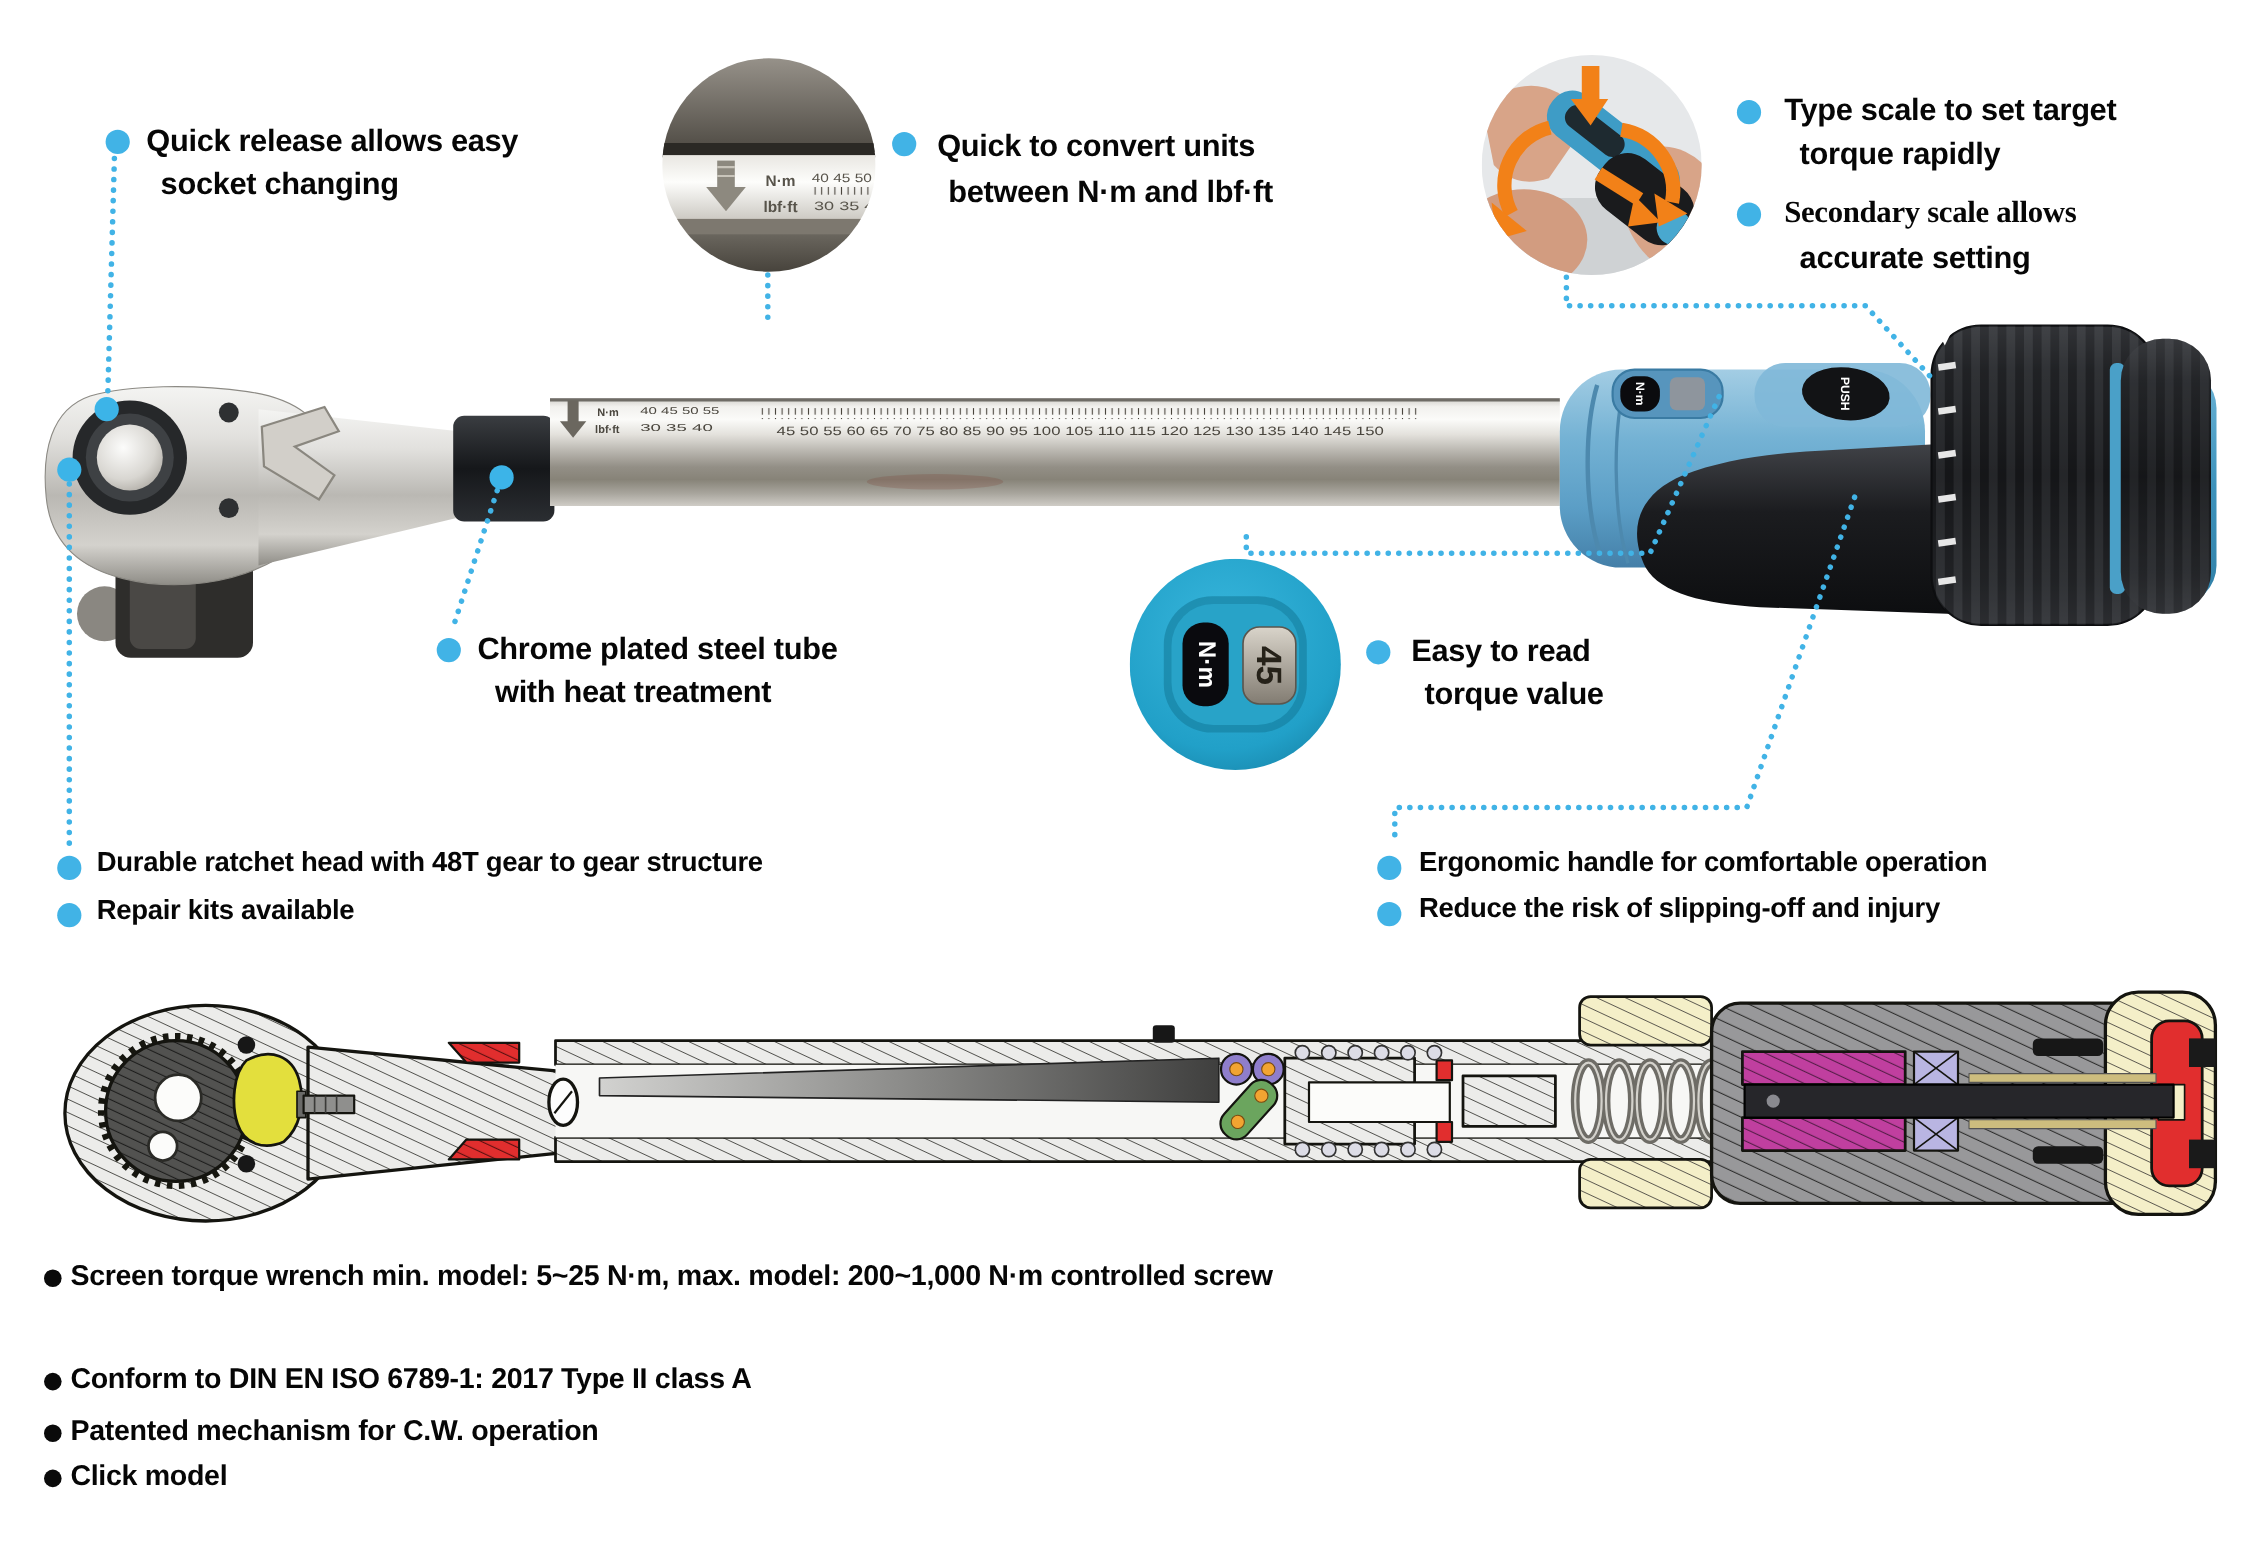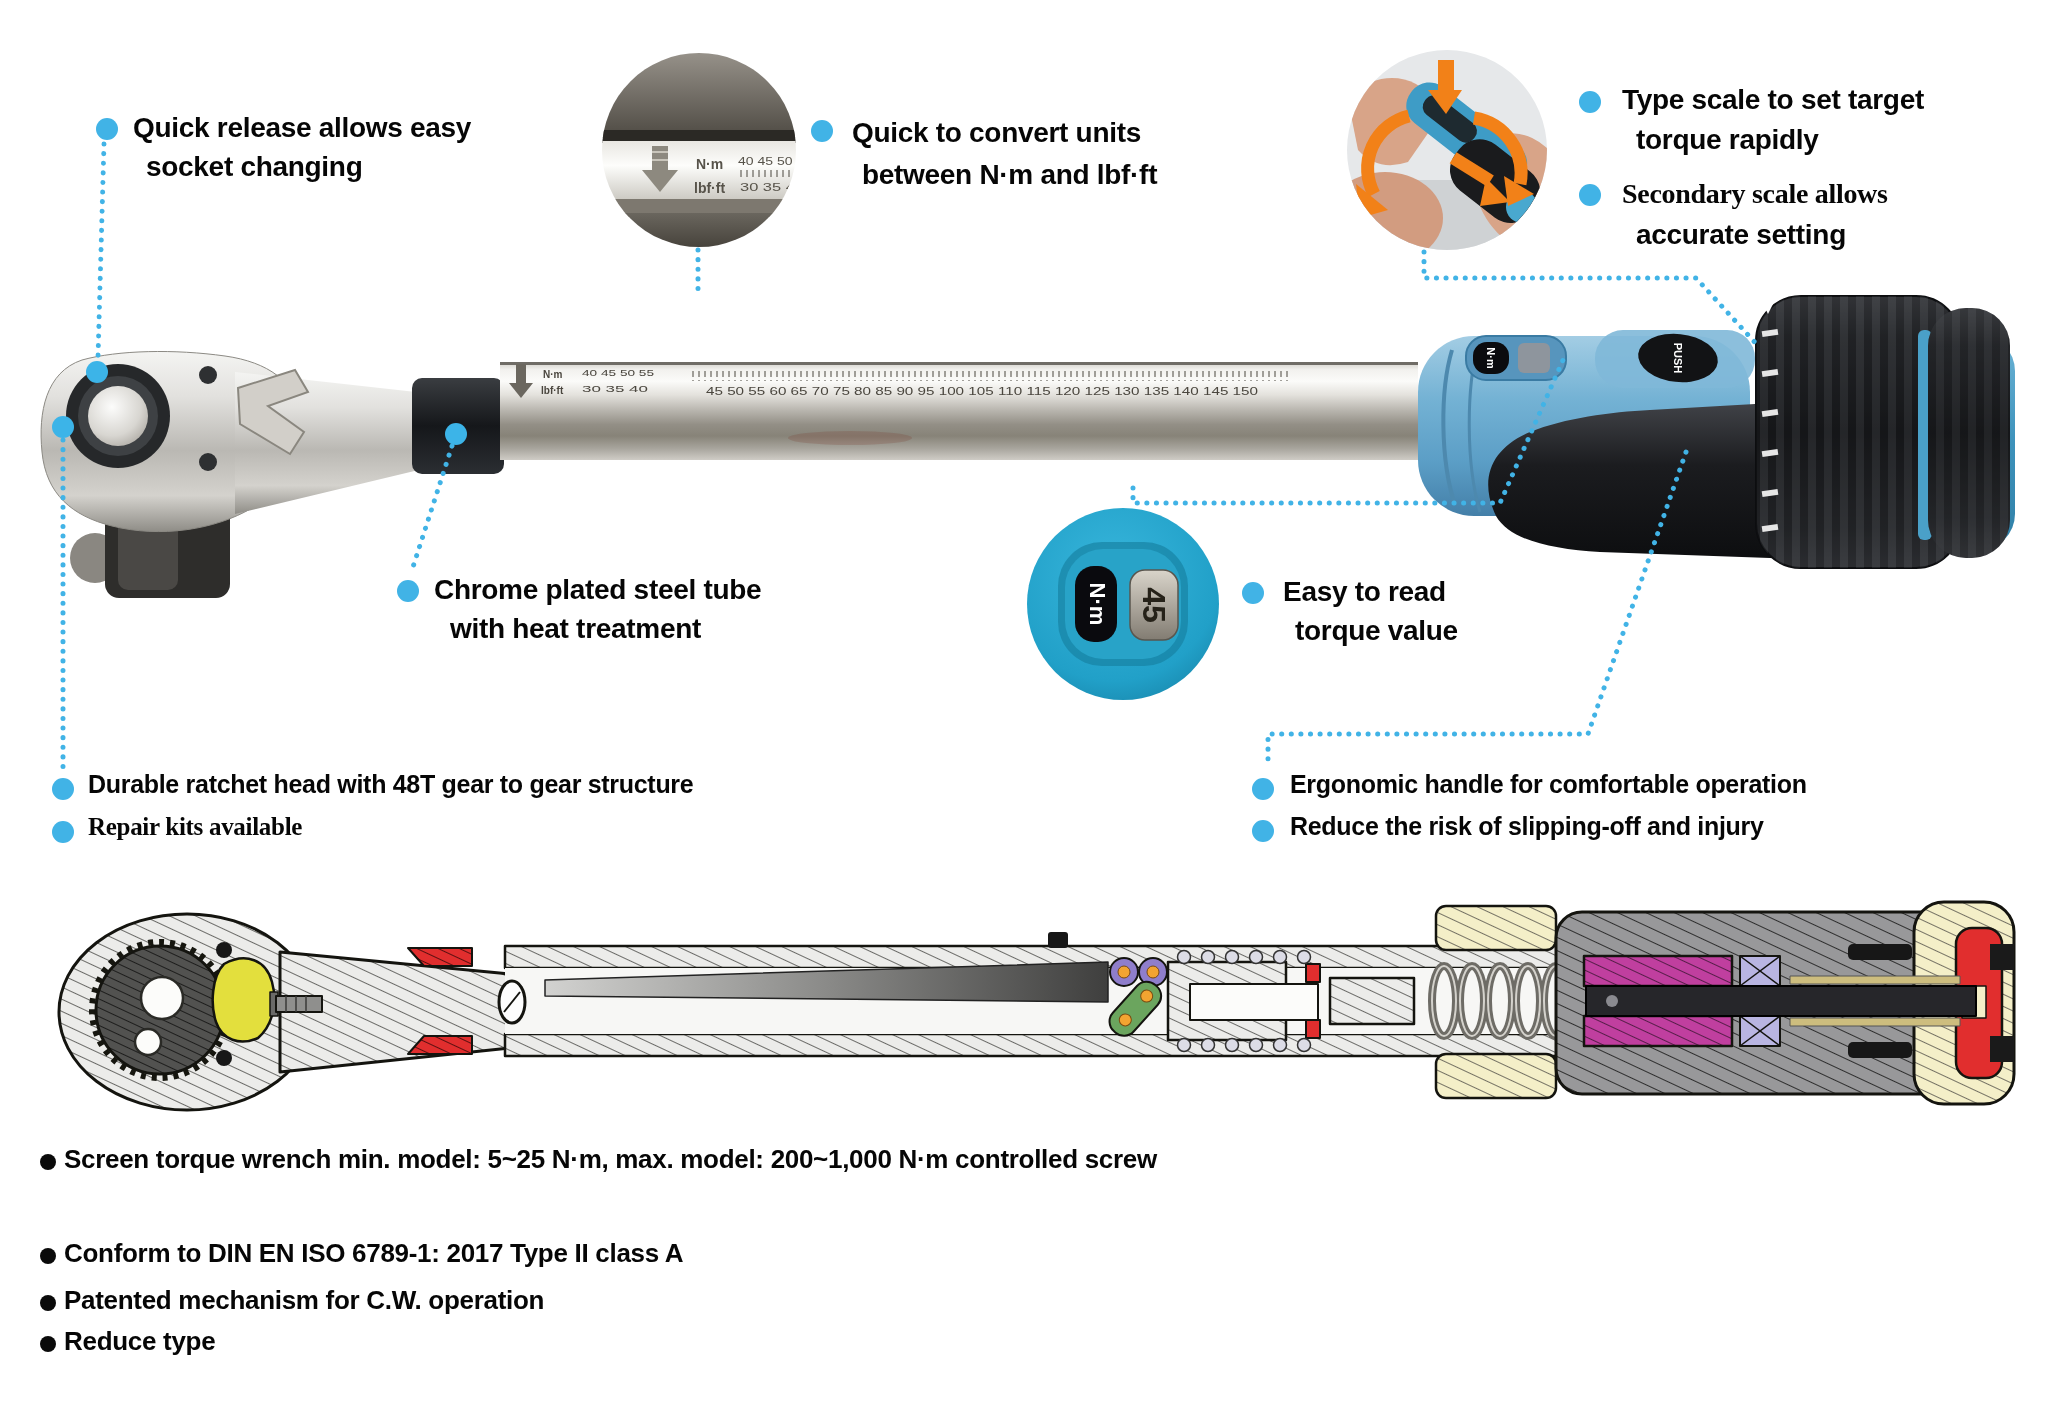--- a/index.html
+++ b/index.html
@@ -391,32 +391,32 @@
 <div class="t f28" style="left:434px;top:574px;">Chrome plated steel tube</div>
 <div class="t f28" style="left:450px;top:613px;">with heat treatment</div>
 
 <span class="dot" style="left:1242px;top:582px;"></span>
 <div class="t f28" style="left:1283px;top:576px;">Easy to read</div>
 <div class="t f28" style="left:1295px;top:615px;">torque value</div>
 
 <span class="dot" style="left:52px;top:778px;"></span>
 <div class="t f31" style="left:88px;top:770px;">Durable ratchet head with 48T gear to gear structure</div>
 <span class="dot" style="left:52px;top:821px;"></span>
-<div class="t f31" style="left:88px;top:813px;font-family:Liberation Serif, serif;">Repair kits available</div>
+<div class="t f31" style="left:88px;top:813px;">Repair kits available</div>
 
 <span class="dot" style="left:1252px;top:778px;"></span>
 <div class="t f31" style="left:1290px;top:770px;">Ergonomic handle for comfortable operation</div>
 <span class="dot" style="left:1252px;top:820px;"></span>
 <div class="t f31" style="left:1290px;top:812px;">Reduce the risk of slipping-off and injury</div>
 
 <span class="bdot" style="left:40px;top:1154px;"></span>
 <div class="t f30" style="left:64px;top:1144px;">Screen torque wrench min. model: 5~25 N·m, max. model: 200~1,000 N·m controlled screw</div>
 
 <span class="bdot" style="left:40px;top:1248px;"></span>
 <div class="t f30" style="left:64px;top:1238px;">Conform to DIN EN ISO 6789-1: 2017 Type II class A</div>
 
 <span class="bdot" style="left:40px;top:1295px;"></span>
 <div class="t f30" style="left:64px;top:1285px;">Patented mechanism for C.W. operation</div>
 
 <span class="bdot" style="left:40px;top:1336px;"></span>
-<div class="t f30" style="left:64px;top:1326px;">Reduce type</div>
+<div class="t f30" style="left:64px;top:1326px;">Click model</div>
 
 </div>
 
 </body></html>

